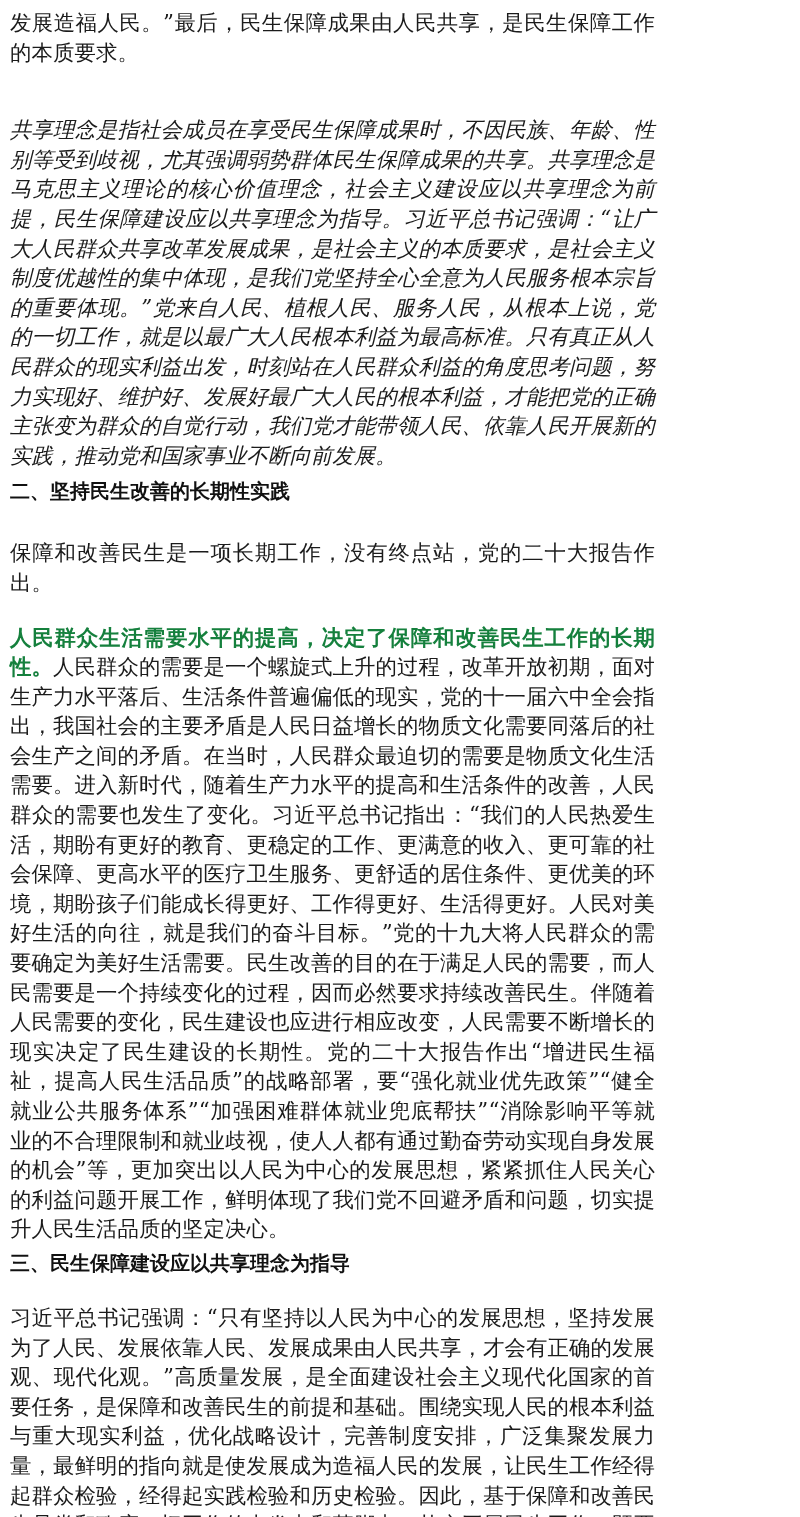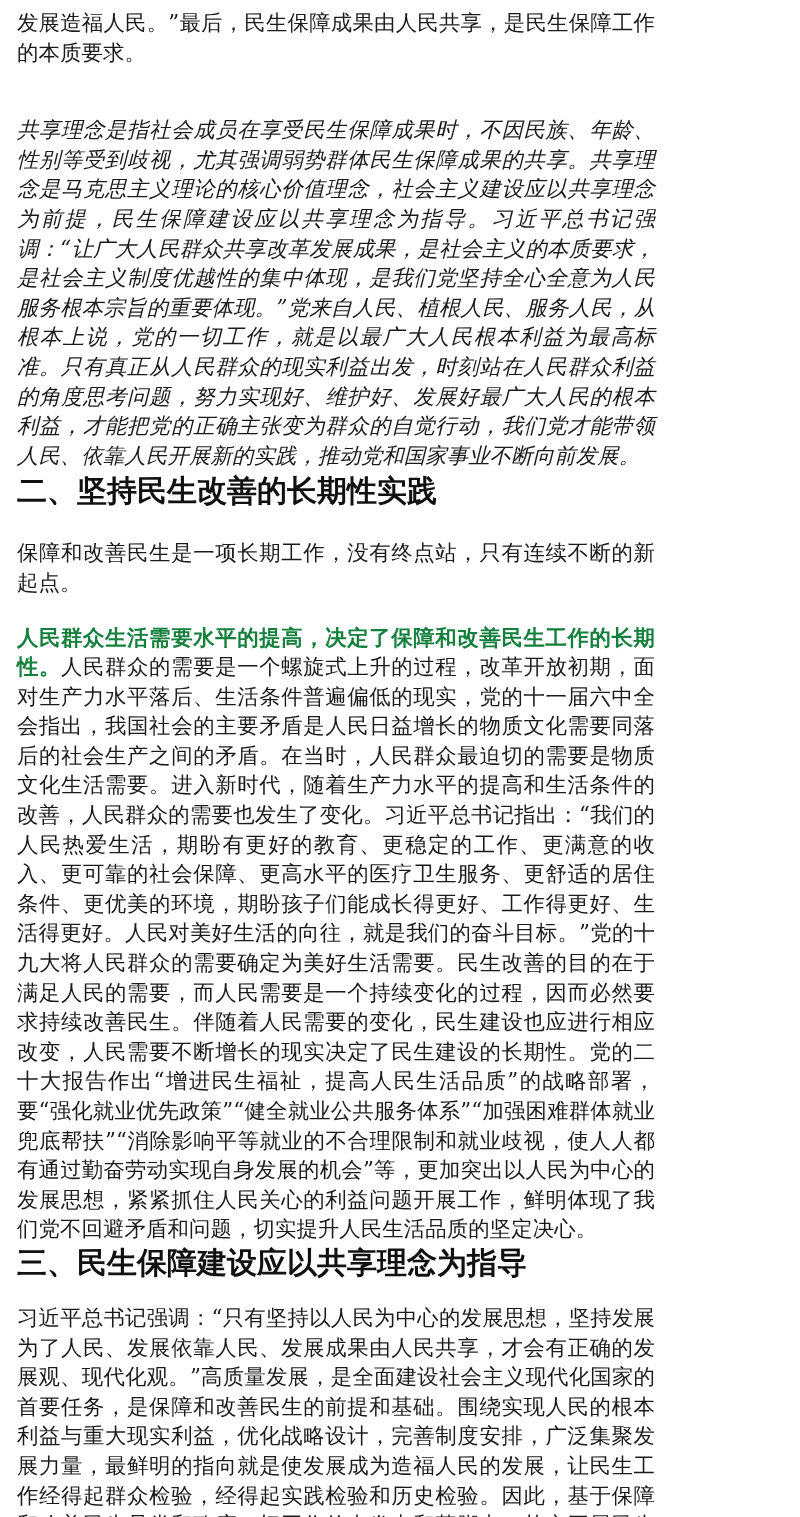--- a/index.html
+++ b/index.html
@@ -10,40 +10,40 @@
   body {
     width: 800px;
     height: 1517px;
     overflow: hidden;
     font-family: "DejaVu Serif", "Liberation Serif", serif;
   }
   .page {
     box-sizing: border-box;
     width: 678px;
     height: 1517px;
-    padding: 8px 23px 0 17px;
+    padding: 8px 23px 0 10px;
     background: #ffffff;
   }
   p.body-text {
     margin: 0;
     font-size: 21.4px;
     line-height: 29.6px;
     letter-spacing: 0.1px;
     color: #1b1b1b;
     text-align: justify;
     text-justify: inter-character;
   }
   p.para-sharing   { margin-top: 48px; font-style: italic; }
   p.para-lead      { margin-top: 32px; }
   p.para-longterm  { margin-top: 25px; }
   p.para-quality   { margin-top: 25px; }
   h2.section-heading {
     margin: 0;
     font-family: "DejaVu Sans", "Liberation Sans", sans-serif;
-    font-size: 30px;
+    font-size: 20px;
     line-height: 30px;
     font-weight: bold;
     color: #111111;
   }
   h2.heading-longterm { margin-top: 6px; }
   h2.heading-quality  { margin-top: 4px; }
   .bold-lead {
     font-family: "DejaVu Sans", "Liberation Sans", sans-serif;
     font-weight: bold;
     color: #15803d;
@@ -69,21 +69,21 @@
 <body>
 
 <div class="page">
 
   <p class="body-text para-intro">发展造福人民。”最后，民生保障成果由人民共享，是民生保障工作的本质要求。</p>
 
   <p class="body-text para-sharing">共享理念是指社会成员在享受民生保障成果时，不因民族、年龄、性别等受到歧视，尤其强调弱势群体民生保障成果的共享。共享理念是马克思主义理论的核心价值理念，社会主义建设应以共享理念为前提，民生保障建设应以共享理念为指导。习近平总书记强调：“让广大人民群众共享改革发展成果，是社会主义的本质要求，是社会主义制度优越性的集中体现，是我们党坚持全心全意为人民服务根本宗旨的重要体现。”党来自人民、植根人民、服务人民，从根本上说，党的一切工作，就是以最广大人民根本利益为最高标准。只有真正从人民群众的现实利益出发，时刻站在人民群众利益的角度思考问题，努力实现好、维护好、发展好最广大人民的根本利益，才能把党的正确主张变为群众的自觉行动，我们党才能带领人民、依靠人民开展新的实践，推动党和国家事业不断向前发展。</p>
 
   <h2 class="section-heading heading-longterm">二、坚持民生改善的长期性实践</h2>
 
-  <p class="body-text para-lead">保障和改善民生是一项长期工作，没有终点站，只有连续不断的新起点。</p>
+  <p class="body-text para-lead">保障和改善民生是一项长期工作，没有终点站，党的二十大报告作出。</p>
 
   <p class="body-text para-longterm"><span class="bold-lead">人民群众生活需要水平的提高，决定了保障和改善民生工作的长期性。</span><span>人民群众的需要是一个螺旋式上升的过程，改革开放初期，面对生产力水平落后、生活条件普遍偏低的现实，党的十一届六中全会指出，我国社会的主要矛盾是人民日益增长的物质文化需要同落后的社会生产之间的矛盾。在当时，人民群众最迫切的需要是物质文化生活需要。进入新时代，随着生产力水平的提高和生活条件的改善，人民群众的需要也发生了变化。习近平总书记指出：“我们的人民热爱生活，期盼有更好的教育、更稳定的工作、更满意的收入、更可靠的社会保障、更高水平的医疗卫生服务、更舒适的居住条件、更优美的环境，期盼孩子们能成长得更好、工作得更好、生活得更好。人民对美好生活的向往，就是我们的奋斗目标。”党的十九大将人民群众的需要确定为美好生活需要。民生改善的目的在于满足人民的需要，而人民需要是一个持续变化的过程，因而必然要求持续改善民生。伴随着人民需要的变化，民生建设也应进行相应改变，人民需要不断增长的现实决定了民生建设的长期性。党的二十大报告作出“增进民生福祉，提高人民生活品质”的战略部署，要“强化就业优先政策”“健全就业公共服务体系”“加强困难群体就业兜底帮扶”“消除影响平等就业的不合理限制和就业歧视，使人人都有通过勤奋劳动实现自身发展的机会”等，更加突出以人民为中心的发展思想，紧紧抓住人民关心的利益问题开展工作，鲜明体现了我们党不回避矛盾和问题，切实提升人民生活品质的坚定决心。</span></p>
 
   <h2 class="section-heading heading-quality">三、民生保障建设应以共享理念为指导</h2>
 
   <p class="body-text para-quality">习近平总书记强调：“只有坚持以人民为中心的发展思想，坚持发展为了人民、发展依靠人民、发展成果由人民共享，才会有正确的发展观、现代化观。”高质量发展，是全面建设社会主义现代化国家的首要任务，是保障和改善民生的前提和基础。围绕实现人民的根本利益与重大现实利益，优化战略设计，完善制度安排，广泛集聚发展力量，最鲜明的指向就是使发展成为造福人民的发展，让民生工作经得起群众检验，经得起实践检验和历史检验。因此，基于保障和改善民生是党和政府一切工作的出发点和落脚点，扎实开展民生工作，既要尽力而为，又要量力而行。尽力而为体现的是我们党全心全意为人民服务的负责态度，量力而</p>
 
   <div class="footer-watermark">
     <span>剩余1页</span><span class="gap"></span><span>下载后可查阅</span>
   </div>

